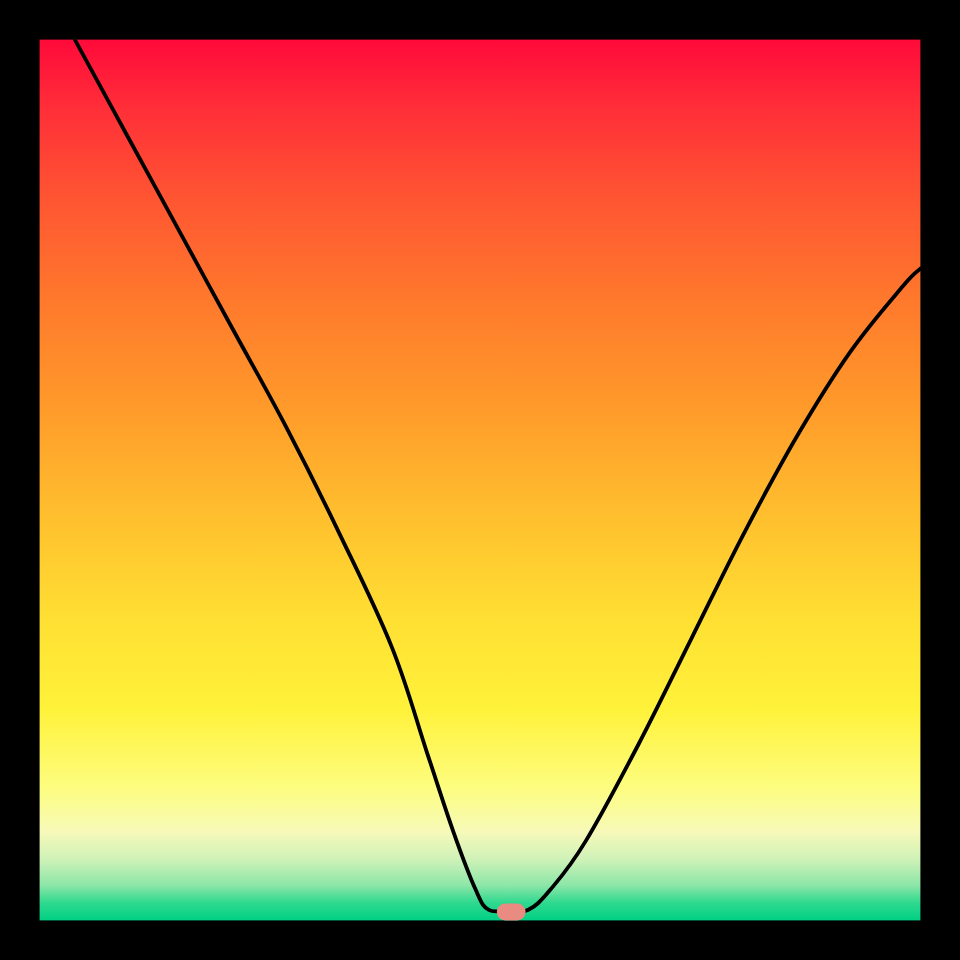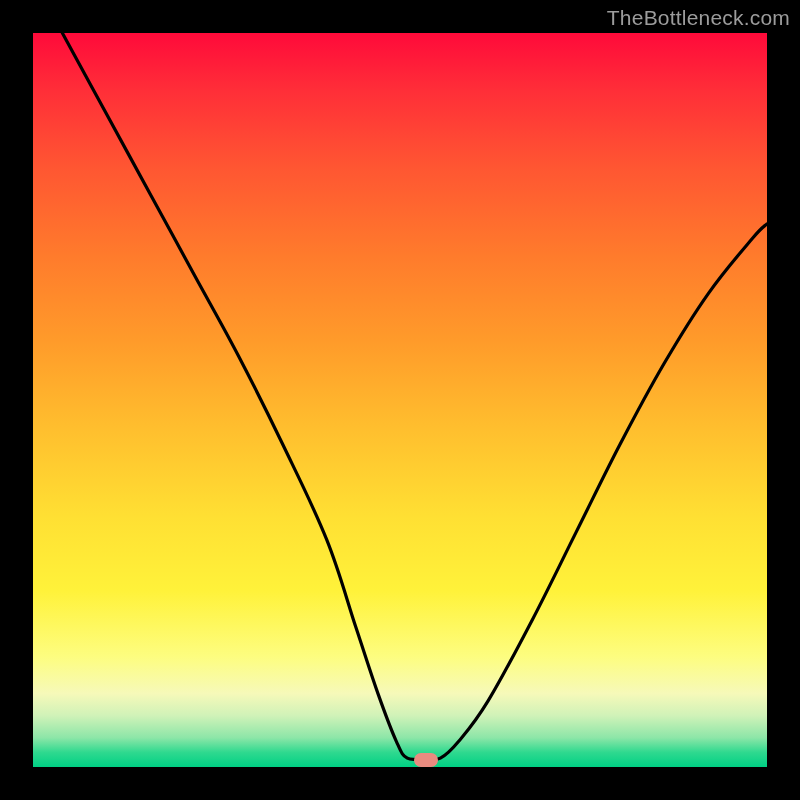--- a/index.html
+++ b/index.html
@@ -73,14 +73,13 @@
 
   <div class="plot-area">
 
     <svg class="curve" viewBox="0 0 734 734" preserveAspectRatio="none">
       <path id="curve-path" d="M 29.36 0.00 C 37.29 14.53, 57.55 51.67, 73.40 80.74 C 89.25 109.81, 101.59 132.41, 117.44 161.48 C 133.29 190.55, 145.63 213.15, 161.48 242.22 C 177.33 271.29, 189.67 292.57, 205.52 322.96 C 221.37 353.35, 233.71 378.01, 249.56 411.04 C 265.41 444.07, 280.39 473.43, 293.60 506.46 C 306.81 539.49, 313.71 566.79, 322.96 594.54 C 332.21 622.29, 337.71 640.12, 344.98 660.60 C 352.25 681.08, 358.05 696.68, 363.33 708.31 C 368.61 719.94, 369.06 722.15, 374.34 725.19 C 379.62 728.23, 386.74 725.19, 392.69 725.19 C 398.64 725.19, 401.42 728.23, 407.37 725.19 C 413.32 722.15, 417.13 718.62, 425.72 708.31 C 434.31 698.00, 441.87 689.74, 455.08 667.94 C 468.29 646.14, 483.27 617.59, 499.12 587.20 C 514.97 556.81, 527.31 530.83, 543.16 499.12 C 559.01 467.41, 571.35 441.43, 587.20 411.04 C 603.05 380.65, 615.39 357.38, 631.24 330.30 C 647.09 303.22, 659.43 283.03, 675.28 260.57 C 691.13 238.11, 708.75 218.07, 719.32 205.52 C 729.89 192.97, 731.36 193.48, 734.00 190.84" fill="none" stroke="#000" stroke-width="3.2" stroke-linejoin="round" stroke-linecap="round"></path>
     </svg>
 
     <div id="marker" class="marker" style="left: 392.69px; top: 726.66px;"></div>
   </div>
 
-  <div class="watermark">TheBottleneck.com</div>
 </div>
 
 </body></html>

